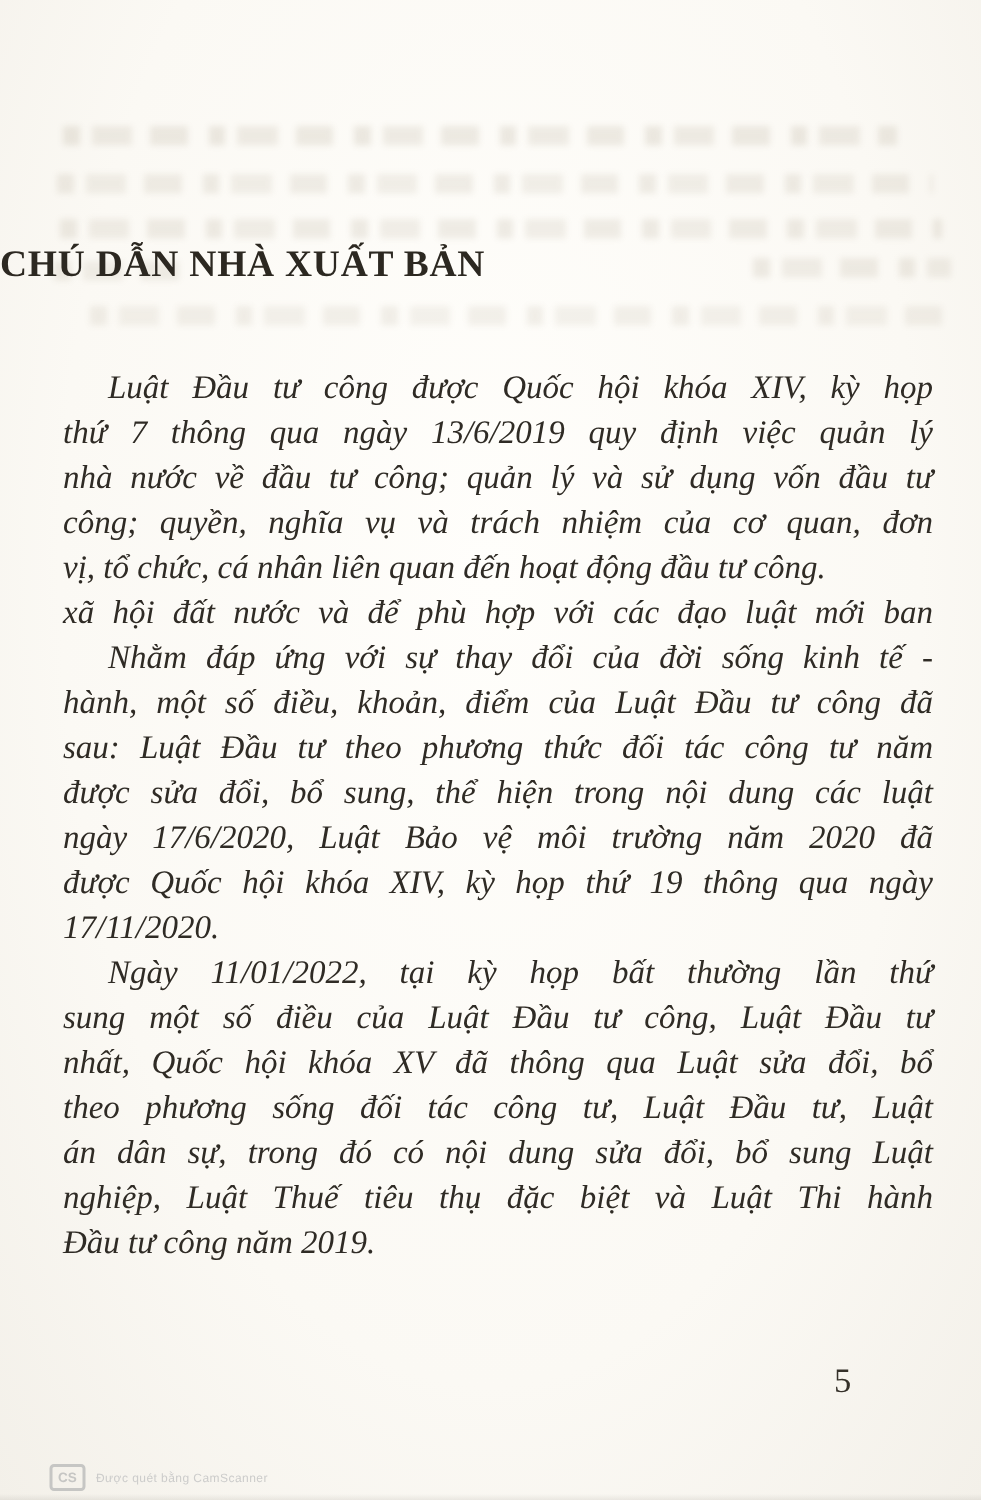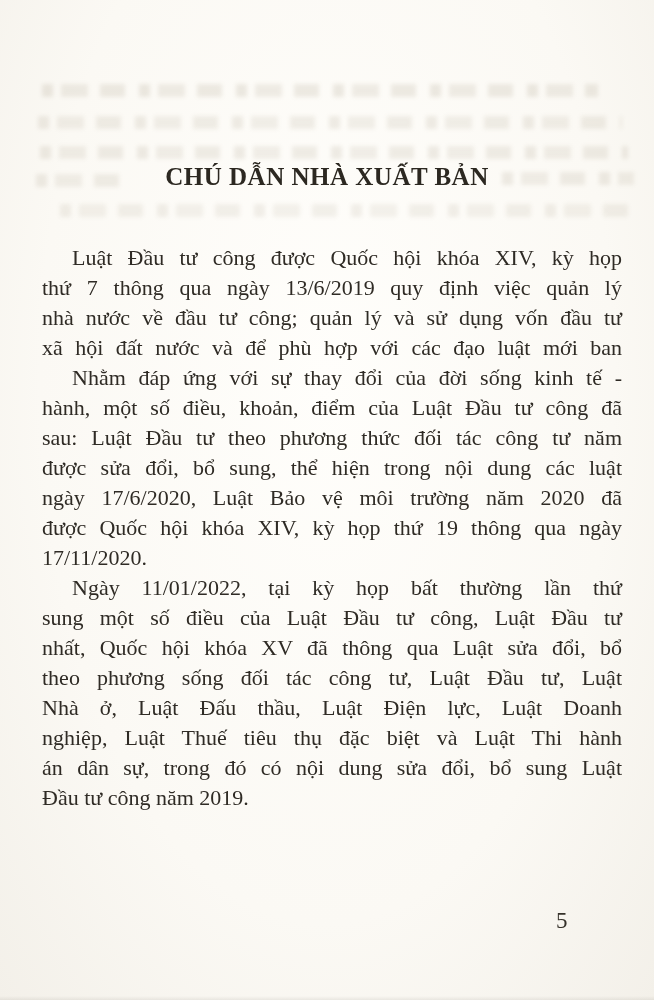--- a/index.html
+++ b/index.html
@@ -32,34 +32,34 @@
     filter: blur(2.2px);
     pointer-events: none;
   }
 
   .title {
     position: absolute;
     top: 163px;
     left: 0;
     width: 654px;
     margin: 0;
-    text-align: center;
     font-size: 25px;
     font-weight: bold;
     letter-spacing: 0.5px;
     color: #2c2821;
   }
 
   .body-text {
     position: absolute;
     top: 243px;
     left: 42px;
     width: 580px;
     font-size: 22px;
     line-height: 30px;
+    font-style: italic;
   }
   .para { margin: 0; }
   .line {
     text-align: justify;
     text-align-last: justify;
     white-space: normal;
   }
   .line.first { text-indent: 30px; }
   .line.last { text-align-last: left; }
 
@@ -122,40 +122,45 @@
   <div class="bleed-row" style="top:172px; left:502px; width:132px; opacity:.27;"></div>
   <div class="bleed-row" style="top:204px; left:60px;  width:572px; opacity:.22;"></div>
 
   <h1 class="title">CHÚ DẪN NHÀ XUẤT BẢN</h1>
 
   <div class="body-text">
       <div class="para">
         <div class="line first">Luật Đầu tư công được Quốc hội khóa XIV, kỳ họp</div>
         <div class="line">thứ 7 thông qua ngày 13/6/2019 quy định việc quản lý</div>
         <div class="line">nhà nước về đầu tư công; quản lý và sử dụng vốn đầu tư</div>
+        <div class="line">công; quyền, nghĩa vụ và trách nhiệm của cơ quan, đơn</div>
+        <div class="line last">vị, tổ chức, cá nhân liên quan đến hoạt động đầu tư công.</div>
       </div>
       <div class="para">
         <div class="line">xã hội đất nước và để phù hợp với các đạo luật mới ban</div>
         <div class="line first">Nhằm đáp ứng với sự thay đổi của đời sống kinh tế -</div>
         <div class="line">hành, một số điều, khoản, điểm của Luật Đầu tư công đã</div>
         <div class="line">sau: Luật Đầu tư theo phương thức đối tác công tư năm</div>
         <div class="line">được sửa đổi, bổ sung, thể hiện trong nội dung các luật</div>
         <div class="line">ngày 17/6/2020, Luật Bảo vệ môi trường năm 2020 đã</div>
         <div class="line">được Quốc hội khóa XIV, kỳ họp thứ 19 thông qua ngày</div>
         <div class="line last">17/11/2020.</div>
       </div>
       <div class="para">
         <div class="line first">Ngày 11/01/2022, tại kỳ họp bất thường lần thứ</div>
         <div class="line">sung một số điều của Luật Đầu tư công, Luật Đầu tư</div>
         <div class="line">nhất, Quốc hội khóa XV đã thông qua Luật sửa đổi, bổ</div>
         <div class="line">theo phương sống đối tác công tư, Luật Đầu tư, Luật</div>
-        <div class="line">Nhà ở, Luật Đấu thầu, Luật Điện lực, Luật Doanh</div>
+        <div class="line">án dân sự, trong đó có nội dung sửa đổi, bổ sung Luật</div>
         <div class="line">nghiệp, Luật Thuế tiêu thụ đặc biệt và Luật Thi hành</div>
-        <div class="line">án dân sự, trong đó có nội dung sửa đổi, bổ sung Luật</div>
         <div class="line last">Đầu tư công năm 2019.</div>
       </div>
     </div>
 
   <div class="page-number">5</div>
 
+  <div class="watermark">
+    <span class="wm-logo">CS</span>
+    <span class="wm-text">Được quét bằng CamScanner</span>
+  </div>
 
   <div class="bottom-edge"></div>
 </div>
 
 </body></html>

